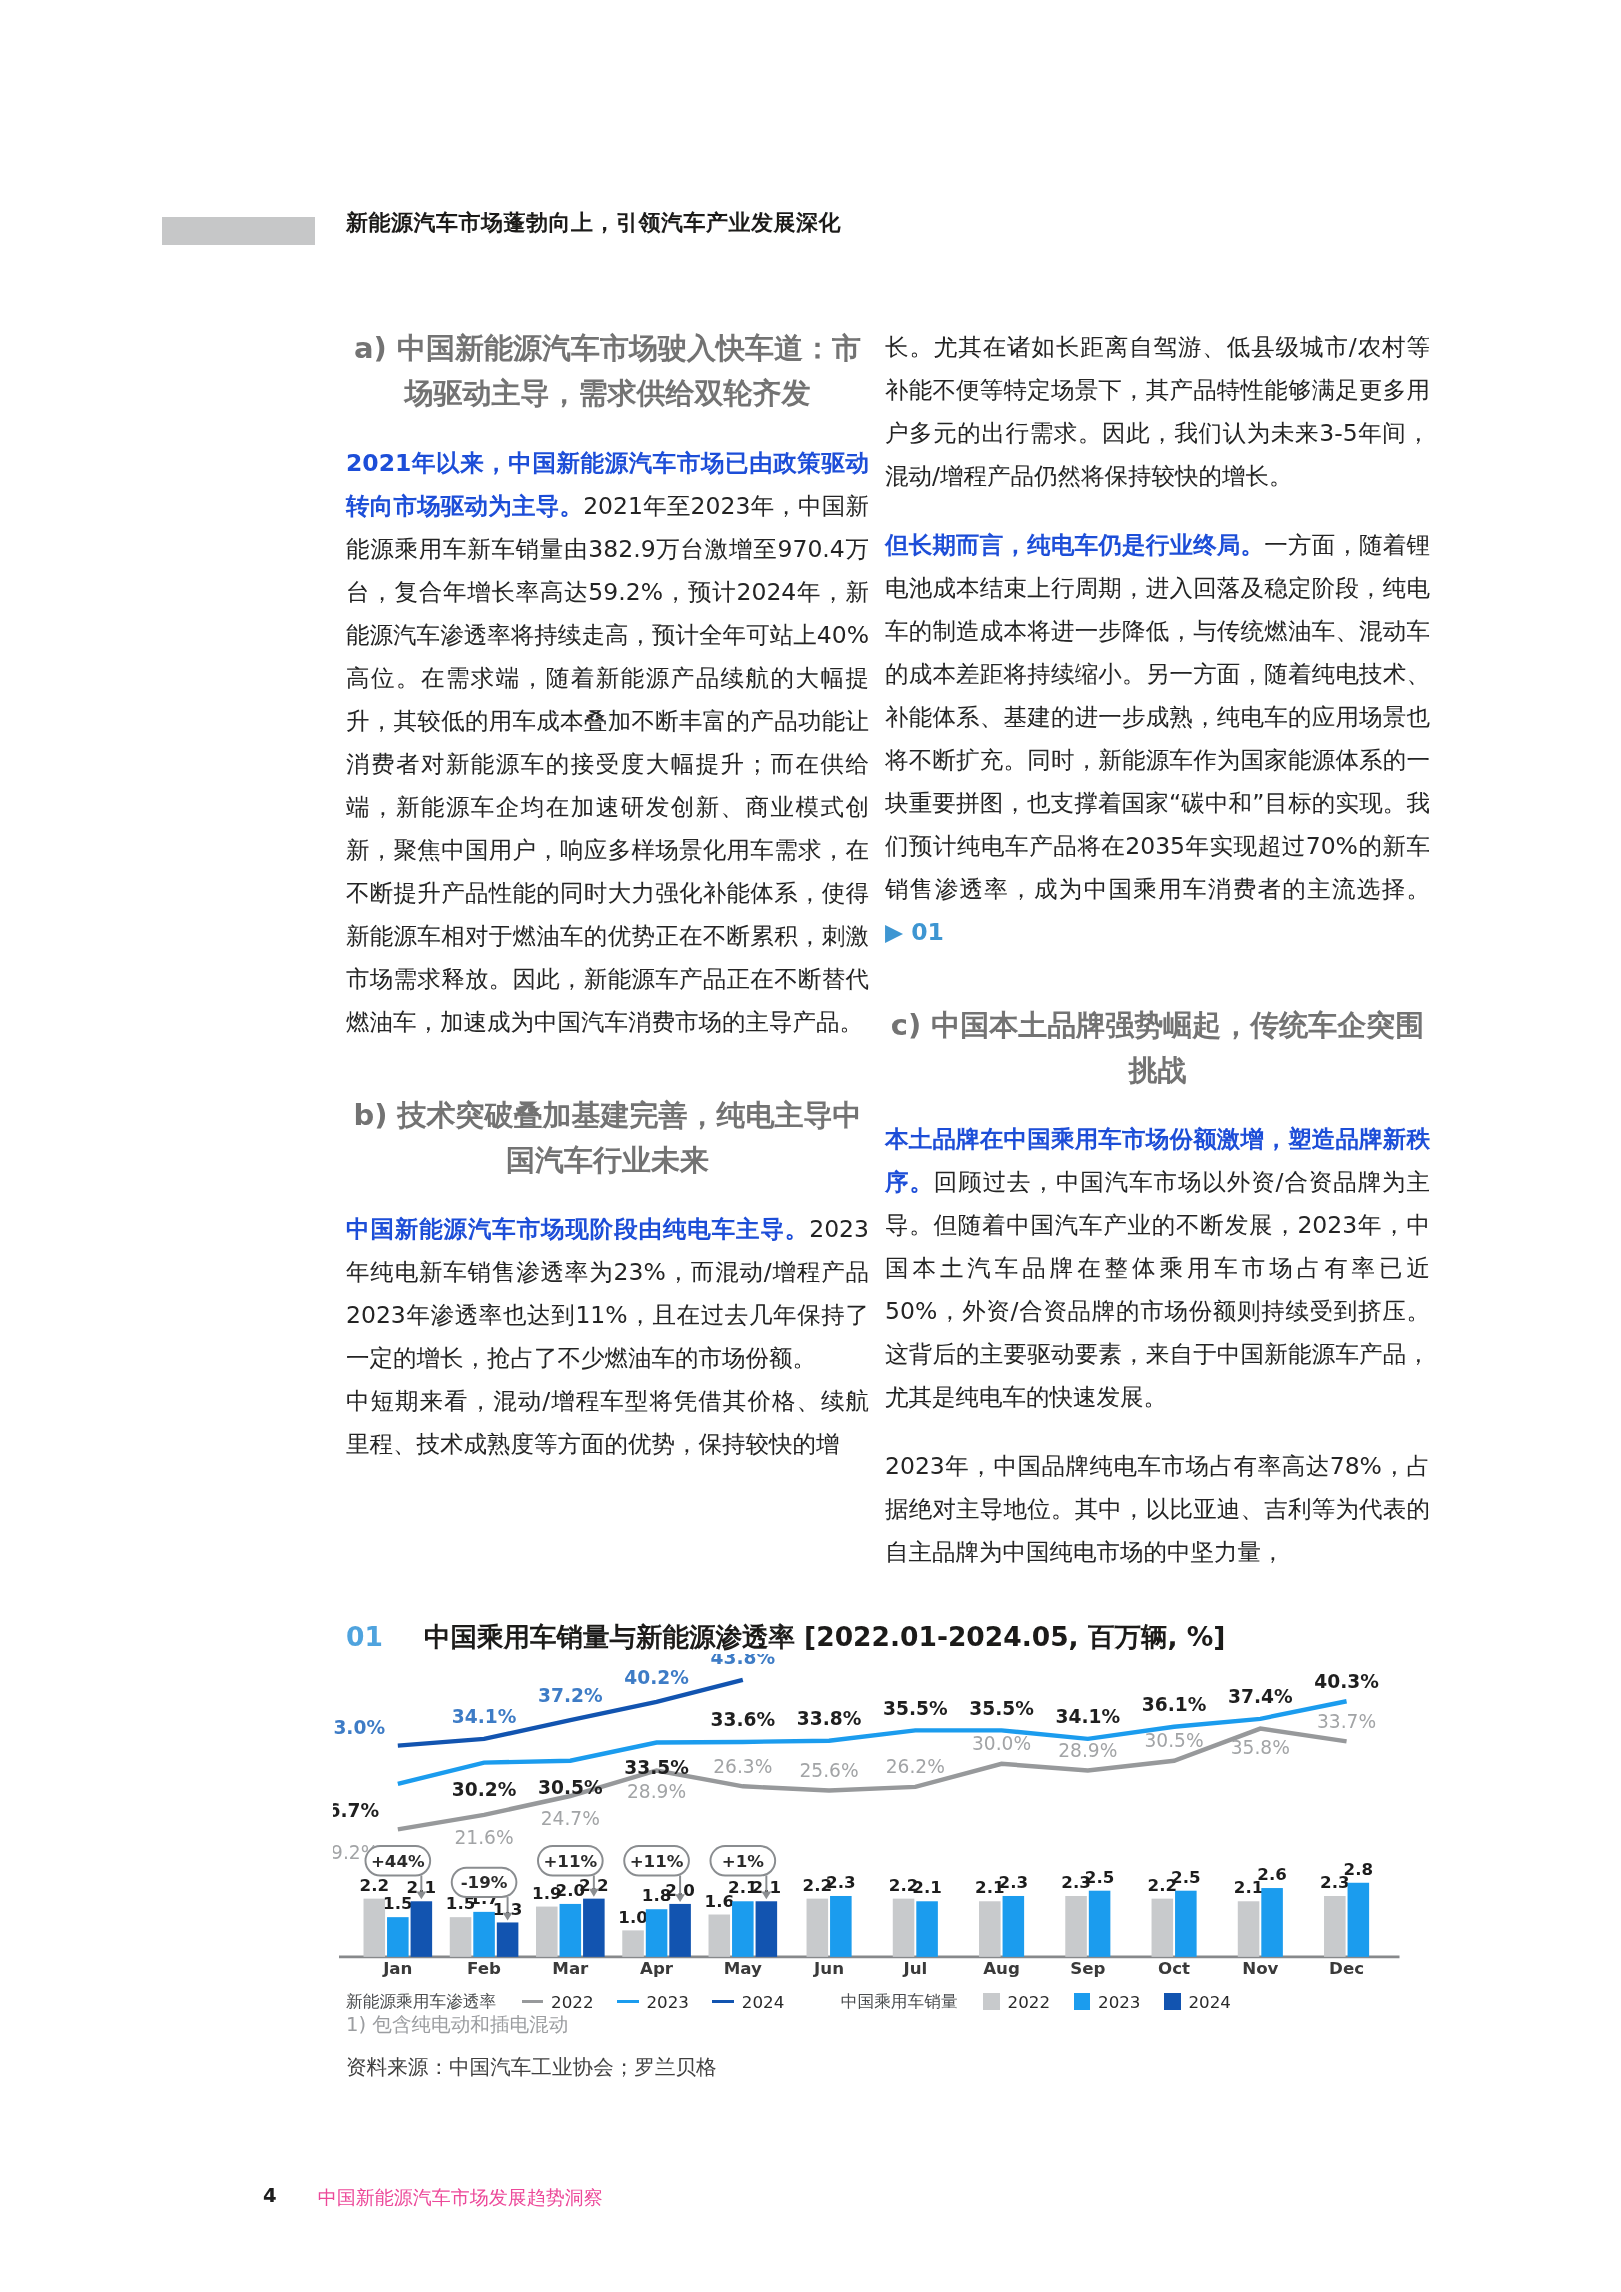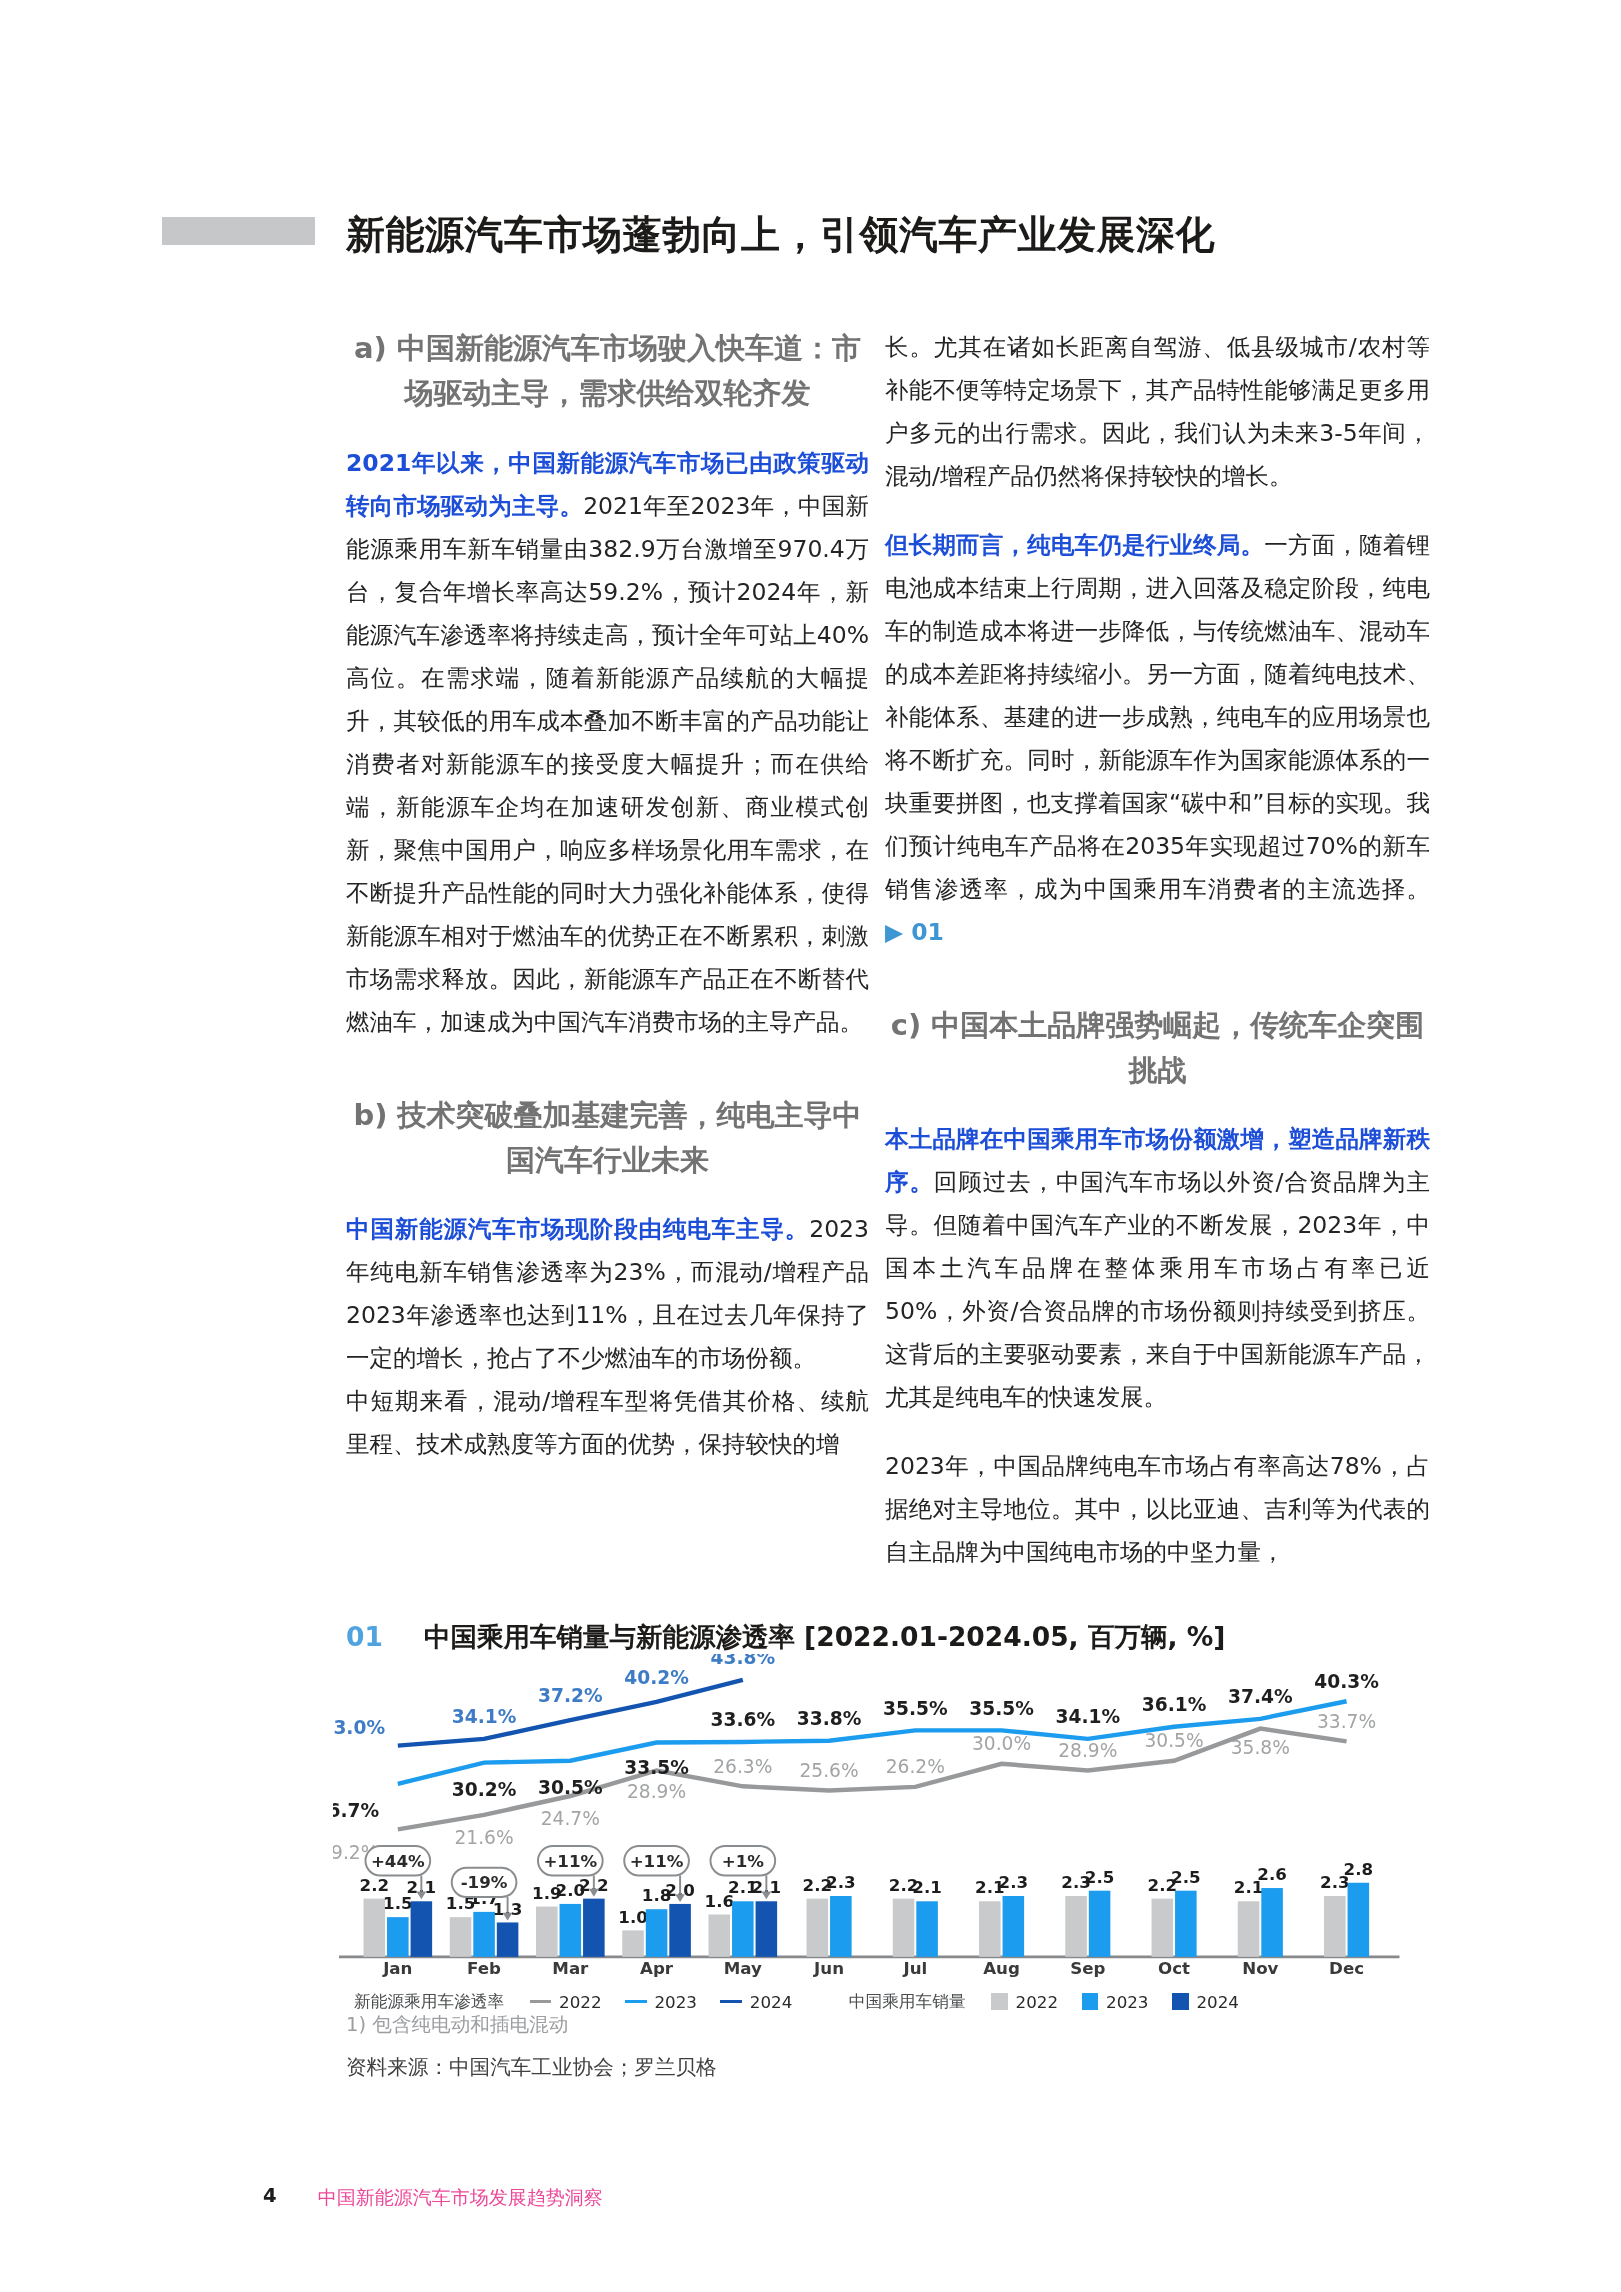--- a/index.html
+++ b/index.html
@@ -1,35 +1,35 @@
 <!DOCTYPE html>
 <html><head>
 <meta charset="utf-8">
 <style>
   html,body{margin:0;padding:0;background:#ffffff;}
   .page{position:relative;width:1621px;height:2293px;background:#ffffff;overflow:hidden;
         font-family:"DejaVu Sans",sans-serif;color:#242424;}
   .header-bar{position:absolute;left:162px;top:217px;width:153px;height:28px;background:#c6c7c8;}
-  .doc-title{position:absolute;left:346px;top:208px;width:1098px;font-size:39px;font-weight:bold;
+  .doc-title{position:absolute;left:346px;top:208px;width:1098px;font-size:22px;font-weight:bold;
              color:#1c1b19;letter-spacing:0.5px;}
   .col{position:absolute;top:326px;}
   .col-left{left:346px;width:523px;}
   .col-right{left:885px;width:545px;}
   h2.sec{margin:0 0 25.5px 0;font-size:29px;line-height:45px;font-weight:bold;color:#737373;text-align:center;}
   h2.mt{margin-top:49px;}
   .col p{margin:0 0 25.5px 0;font-size:23.5px;line-height:43px;text-align:justify;color:#242424;}
   .col p.tight{margin-bottom:0;}
   .col p strong{color:#1d4ed8;}
   .ref{color:#3e96d2;font-weight:bold;white-space:nowrap;}
   .chart-head{position:absolute;left:346px;top:1619px;width:1078px;font-size:26.5px;font-weight:bold;}
   .chart-num{color:#4fa3de;margin-right:41px;}
   .chart-title{color:#1c1b19;}
   #chart-svg{position:absolute;left:333px;top:1654px;}
   .legend{position:absolute;left:346px;top:1990px;width:1078px;display:flex;align-items:center;
-          font-size:16.7px;color:#2a2a2a;white-space:nowrap;margin-left:8px;}
+          font-size:16.7px;color:#2a2a2a;white-space:nowrap;}
   .legend .grp-label{color:#4a4c4e;margin-right:25.5px;}
   .legend .item{display:flex;align-items:center;margin-right:23.5px;}
   .lsw{display:inline-block;width:21.6px;height:3.9px;margin-right:7.8px;}
   .bsw{display:inline-block;width:16.7px;height:16.7px;margin-right:7.8px;}
   .legend .gap{width:33px;}
   .footnote{position:absolute;left:346px;top:2011px;font-size:19.6px;color:#9b9da0;text-align:center;}
   .source{position:absolute;left:346px;top:2053px;font-size:20.6px;color:#404040;}
   .footer{position:absolute;left:263px;top:2184px;font-size:19.6px;color:#1d1d1d;display:flex;}
   .footer .pnum{font-weight:bold;margin-right:41px;}
   .footer .ptext{color:#ec4899;font-size:19px;padding-top:1px;}

